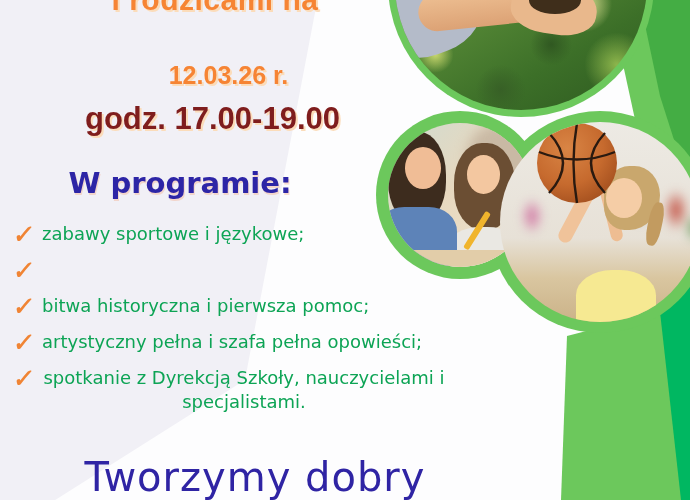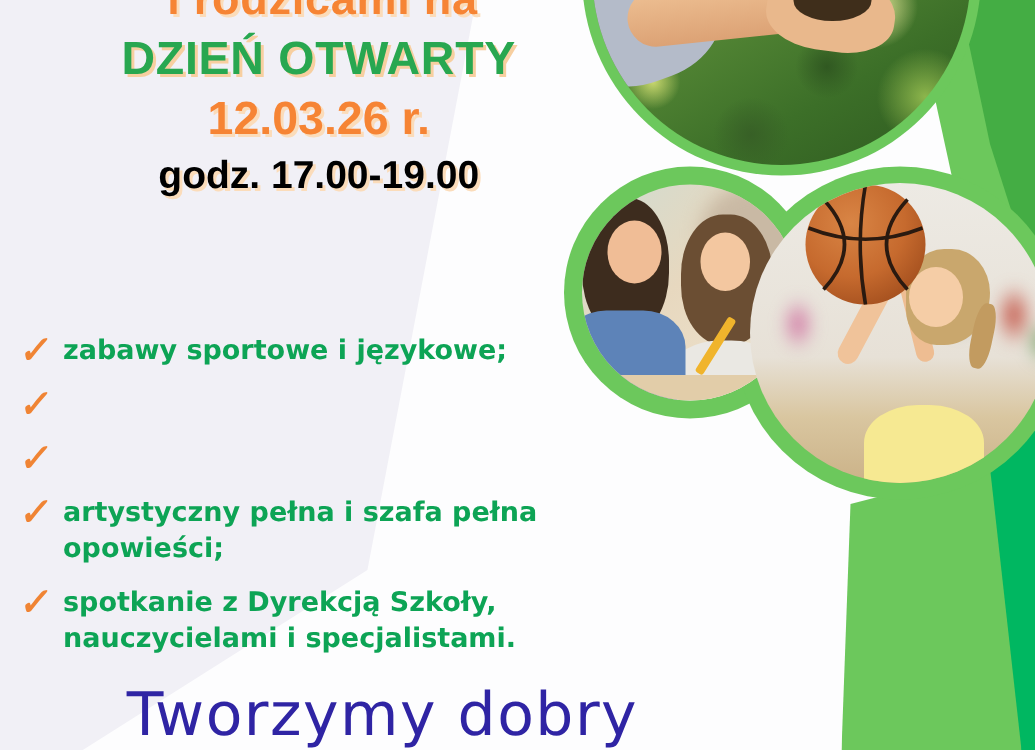--- a/index.html
+++ b/index.html
@@ -68,30 +68,30 @@
   .bb-arm2{left:52%;top:26%;width:6%;height:34%;background:#eebd92;border-radius:8px;transform:rotate(-14deg);}
   .bb-tank{left:38%;top:74%;width:40%;height:28%;background:#f6e992;border-radius:45% 45% 0 0;}
   .bb-ballsvg{left:18%;top:0;width:82px;height:82px;}
 
   
   .txt{position:absolute;text-align:center;}
   .line-partial{left:5px;top:-17px;width:420px;font-size:30px;font-weight:bold;color:#f68434;
     text-shadow:2px 2px 0 #fbdcba;letter-spacing:.5px;}
   .title{left:0;top:21px;width:425px;font-size:31px;font-weight:bold;color:#28a750;
     text-shadow:2px 2px 0 #f7cfa0;letter-spacing:.5px;}
-  .date{left:0;top:61px;width:425px;font-size:31px;font-weight:bold;color:#f68434;text-shadow:2px 2px 0 #fbdcba;}
-  .time{left:0;top:101px;width:425px;font-size:26px;font-weight:bold;color:#000000;text-shadow:2px 2px 0 #fbdcba;}
+  .date{left:16px;top:61px;width:425px;font-size:25px;font-weight:bold;color:#f68434;text-shadow:2px 2px 0 #fbdcba;}
+  .time{left:0;top:101px;width:425px;font-size:31px;font-weight:bold;color:#7f1d1d;text-shadow:2px 2px 0 #fbdcba;}
   .heading{left:0;top:166px;width:360px;font-family:"DejaVu Sans",sans-serif;font-size:29px;font-weight:bold;
     color:#2d25a6;text-shadow:1px 2px 0 rgba(243,180,150,.45);}
   .list{position:absolute;left:14px;top:222px;width:440px;}
   .item{display:flex;align-items:flex-start;margin-bottom:12px;}
   .check{flex:0 0 28px;color:#f08434;font-size:24px;font-weight:bold;line-height:24px;
     transform:skewX(-14deg) rotate(-6deg);}
-  .item-text{font-family:"DejaVu Sans",sans-serif;font-size:18px;font-weight:bold;color:#0da455;
-    line-height:24px;max-width:404px;text-align:left;}
+  .item-text{font-family:"DejaVu Sans",sans-serif;font-size:18px;font-weight:normal;color:#0da455;
+    line-height:24px;max-width:404px;text-align:center;}
   .slogan{left:30px;top:454px;width:450px;font-family:"DejaVu Sans",sans-serif;font-size:40px;
     font-weight:normal;color:#2f24a4;letter-spacing:1px;}
 </style>
 </head>
 <body>
 
 <div id="poster">
 
   <div class="bg-wedge"></div>
 
@@ -143,34 +143,35 @@
         <circle cx="41" cy="41" r="40" fill="url(#ballg)"></circle>
         <path d="M41 1 Q 34 41 41 81" stroke="#2a1a10" stroke-width="2.4" fill="none"></path>
         <path d="M13 11 Q 41 41 13 71" stroke="#2a1a10" stroke-width="2.4" fill="none"></path>
         <path d="M69 11 Q 41 41 69 71" stroke="#2a1a10" stroke-width="2.4" fill="none"></path>
         <path d="M3 30 Q 41 45 79 30" stroke="#2a1a10" stroke-width="2.4" fill="none"></path>
       </svg>
     </div>
   </div>
 
   <div class="txt line-partial">i rodzicami na</div>
-  <div class="txt title">DZIEŃ OTWARTY</div>
   <div class="txt date">12.03.26 r.</div>
   <div class="txt time">godz. 17.00-19.00</div>
+  <div class="txt heading">W programie:</div>
 
   <div class="list">
     <div class="item">
       <span class="check">✓</span>
       <span class="item-text">zabawy sportowe i językowe;</span>
     </div>
     <div class="item">
       <span class="check">✓</span>
     </div>
     <div class="item">
       <span class="check">✓</span>
+      <span class="item-text">bitwa historyczna i pierwsza pomoc;</span>
     </div>
     <div class="item">
       <span class="check">✓</span>
       <span class="item-text">artystyczny pełna i szafa pełna opowieści;</span>
     </div>
     <div class="item">
       <span class="check">✓</span>
       <span class="item-text">spotkanie z Dyrekcją Szkoły,  nauczycielami i specjalistami.</span>
     </div>
   </div>

